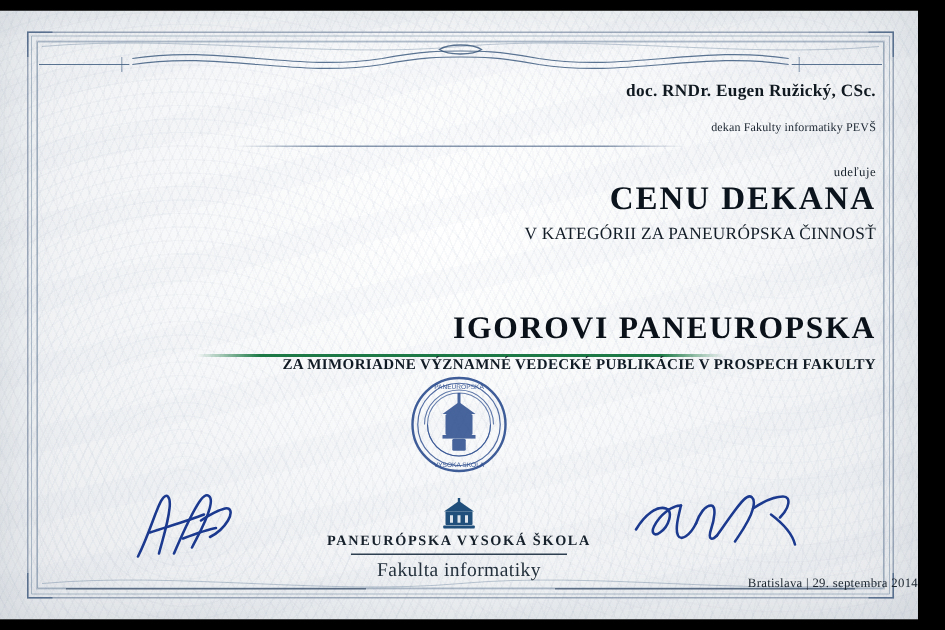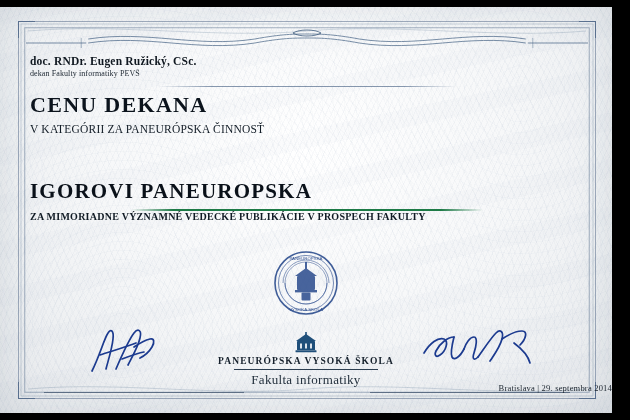--- a/index.html
+++ b/index.html
@@ -86,35 +86,35 @@
 
   
   .topband {
     position: absolute;
     left: 26px; top: 22px; right: 24px; height: 20px;
   }
 
   .content {
     position: absolute;
     left: 30px; right: 28px; top: 44px;
-    text-align: left;
+    text-align: right;
     color: #0f1720;
   }
 
   .issuer-name {
     font-size: 11.5px;
     font-weight: bold;
     letter-spacing: .2px;
     color: #101820;
     margin-top: 4px;
   }
   .issuer-role {
     font-size: 8px;
     color: #1b2530;
-    margin-top: 2px;
+    margin-top: 13px;
     letter-spacing: .1px;
   }
 
   .rule-thin {
     width: 300px;
     height: 1px;
     margin: 8px auto 0 auto;
     background: linear-gradient(90deg, rgba(40,70,110,0) 0%, rgba(40,70,110,0.55) 18%, rgba(40,70,110,0.55) 82%, rgba(40,70,110,0) 100%);
   }
 
@@ -122,21 +122,20 @@
     font-size: 8.5px;
     margin-top: 11px;
     color: #18222c;
     letter-spacing: .3px;
   }
 
   .award-title {
     font-size: 22px;
     font-weight: bold;
     letter-spacing: 1.3px;
-    margin-top: 5px;
     color: #0b131c;
   }
   .award-category {
     font-size: 11.5px;
     margin-top: 5px;
     letter-spacing: .2px;
     color: #121c26;
   }
 
   .recipient {
@@ -294,20 +293,21 @@
           <path d="M266,4 C 272,0 288,0 294,4 C 288,8 272,8 266,4 Z"></path>
         </g>
       </svg>
     </div>
 
     <div class="content">
       <div class="issuer-name">doc. RNDr. Eugen Ružický, CSc.</div>
       <div class="issuer-role">dekan Fakulty informatiky PEVŠ</div>
       <div class="rule-thin"></div>
 
+      <div class="awards-word">udeľuje</div>
       <div class="award-title">CENU DEKANA</div>
       <div class="award-category">V KATEGÓRII ZA PANEURÓPSKA ČINNOSŤ</div>
 
       <div class="recipient">IGOROVI PANEUROPSKA</div>
       <div class="rule-green"></div>
       <div class="reason">ZA MIMORIADNE VÝZNAMNÉ VEDECKÉ PUBLIKÁCIE V PROSPECH FAKULTY</div>
     </div>
 
     <div class="seal">
       <svg width="66" height="66" viewBox="0 0 66 66">

